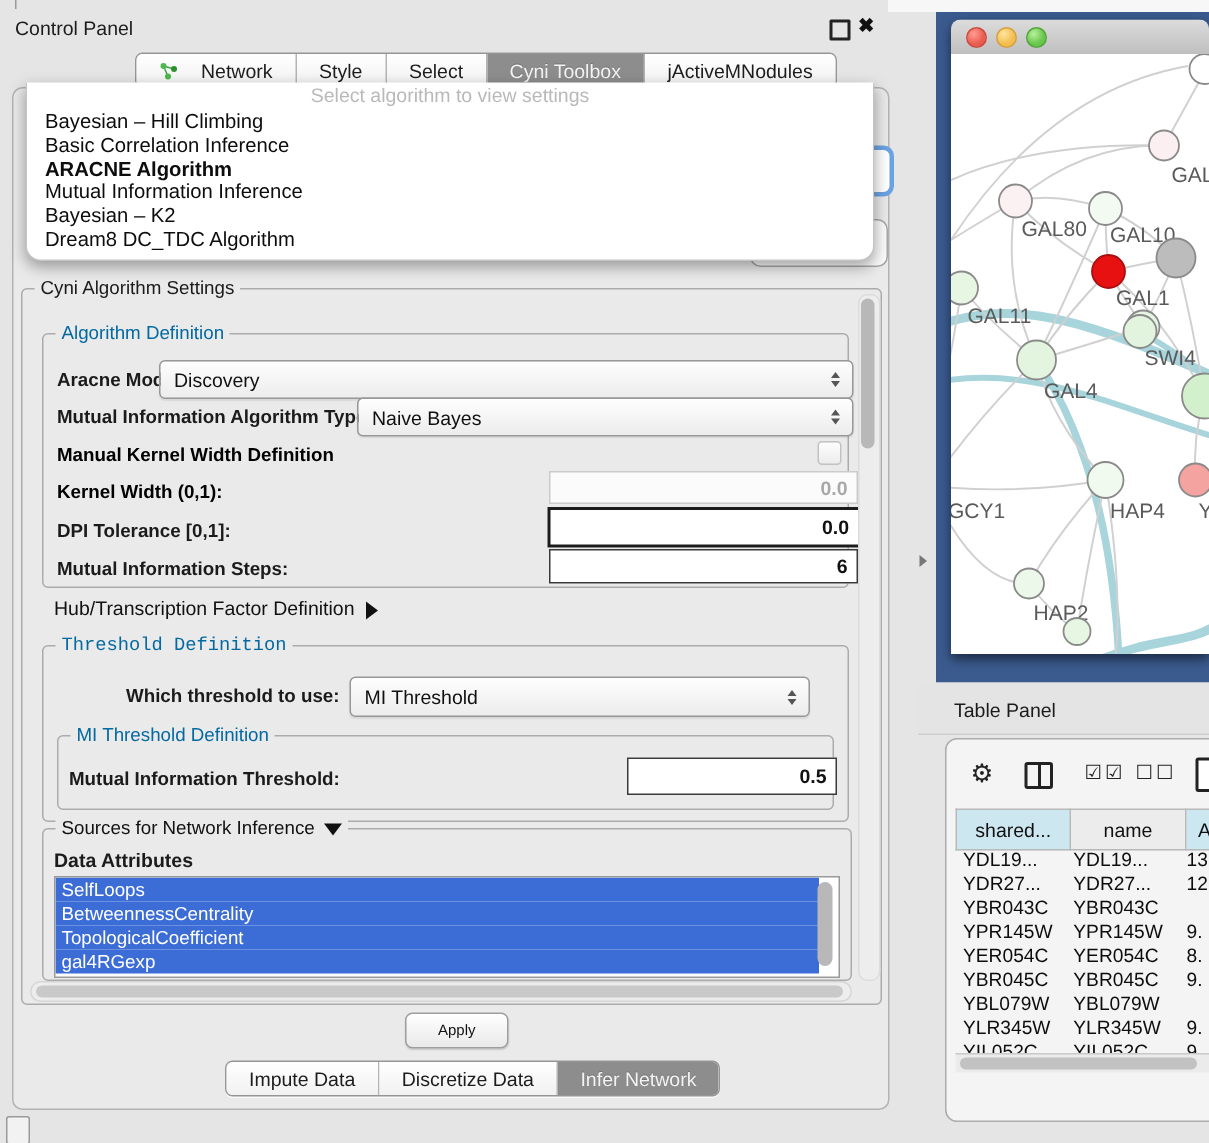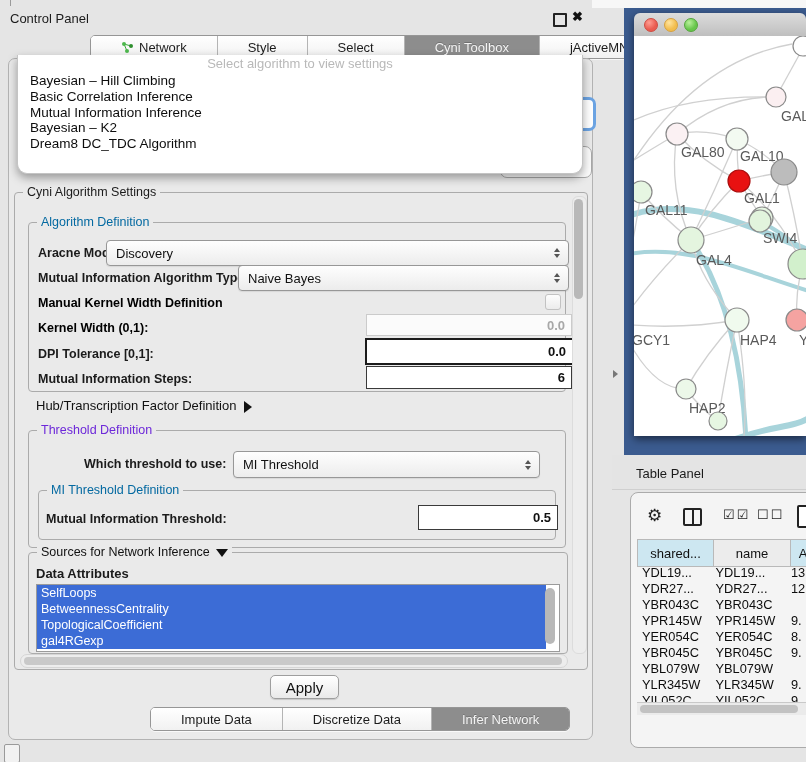--- a/index.html
+++ b/index.html
@@ -5,48 +5,48 @@
   html,body{margin:0;padding:0;}
   body{width:806px;height:762px;position:relative;overflow:hidden;background:#e5e5e5;
        font-family:"Liberation Sans", sans-serif;-webkit-font-smoothing:antialiased;}
   .abs{position:absolute;}
   .panel-title{left:10px;top:11px;font-size:13px;color:#1b1b1b;}
   .float-ico{left:553px;top:13px;width:10px;height:10px;border:2px solid #222;border-radius:1px;}
   .close-ico{left:572px;top:9px;font-size:13px;font-weight:bold;color:#111;}
   .tick{left:10px;top:0;width:1px;height:6px;background:#9a9a9a;}
   .segbar{left:90px;top:35px;height:22px;display:flex;border:1px solid #969696;border-radius:5px;
           background:#fdfdfd;overflow:hidden;box-shadow:0 1px 0 rgba(255,255,255,.7);}
-  .seg{display:flex;align-items:center;gap:5px;padding:0 30px;font-size:13px;color:#1c1c1c;
+  .seg{display:flex;align-items:center;gap:15px;padding:0 15px;font-size:13px;color:#1c1c1c;
        border-right:1px solid #b4b4b4;background:linear-gradient(#ffffff,#f1f1f1);white-space:nowrap;text-align:center;}
   .seg:last-child{border-right:none;}
   .seg.sel{background:#8d8d8d;color:#f4f4f4;text-shadow:0 -1px 0 rgba(0,0,0,.2);}
   .card{left:8px;top:58px;width:583px;height:680px;background:#eaeaea;border:1px solid #b3b3b3;border-radius:7px;}
   
   .group{border:1px solid #ababab;border-radius:4px;}
   .legend{position:absolute;top:-8px;left:8px;background:#eaeaea;padding:0 4px;font-size:12.5px;color:#1b1b1b;white-space:nowrap;}
   .legend.blue{color:#0369a1;}
-  .legend.green{color:#6d28d9;}
+  .legend.green{color:#0369a1;font-family:Liberation Mono, monospace;}
   .lbl{font-size:12.5px;font-weight:bold;color:#1b1b1b;white-space:nowrap;}
   .lbl.dis{color:#000000;}
   .combo{border:1px solid #979797;border-radius:4px;background:linear-gradient(#fefefe,#ececec);
          font-size:13px;color:#111;display:flex;align-items:center;padding-left:9px;box-shadow:0 1px 1px rgba(0,0,0,.08);}
   .spin{position:absolute;right:8px;top:50%;transform:translateY(-50%);display:flex;flex-direction:column;gap:2px;}
   .spin i{width:0;height:0;border-left:3.5px solid transparent;border-right:3.5px solid transparent;display:block;}
   .spin .up{border-bottom:4px solid #555;}
   .spin .dn{border-top:4px solid #555;}
   .field{background:#fff;font-size:13px;color:#111;text-align:right;padding:0 6px;display:flex;align-items:center;justify-content:flex-end;font-weight:bold;}
   .checkbox{width:14px;height:14px;border:1px solid #c2c2c2;border-radius:3px;background:linear-gradient(#fdfdfd,#ececec);}
   .tri-right{display:inline-block;width:0;height:0;border-top:6px solid transparent;border-bottom:6px solid transparent;border-left:8px solid #111;vertical-align:middle;margin-left:8px;}
   .tri-down{display:inline-block;width:0;height:0;border-left:6px solid transparent;border-right:6px solid transparent;border-top:8px solid #111;vertical-align:middle;margin-left:6px;}
   .listbox{background:#fff;border:1px solid #9a9a9a;overflow:hidden;}
   .listbox .item{height:16px;line-height:16px;font-size:12.5px;color:#fff;background:#3c6cd6;padding-left:4px;width:505px;}
   .sb-track{background:#ededed;border:1px solid #d6d6d6;border-radius:7px;}
   .sb-thumb{background:#b8b8b8;border-radius:5px;}
   .btn{background:linear-gradient(#ffffff,#e9e9e9);border:1px solid #9e9e9e;border-radius:5px;
-       font-size:15px;color:#111;display:flex;align-items:center;justify-content:center;box-shadow:0 1px 1px rgba(0,0,0,.15);}
+       font-size:10px;color:#111;display:flex;align-items:center;justify-content:center;box-shadow:0 1px 1px rgba(0,0,0,.15);}
   .popup{left:17px;top:55px;width:564px;height:118px;background:#fff;border:1px solid #c4c4c4;border-top:none;
          border-radius:0 0 10px 10px;box-shadow:0 4px 10px rgba(0,0,0,.35);z-index:30;overflow:hidden;}
   .popup .ph{font-size:13px;color:#b9b9b9;text-align:center;margin-top:1px;}
   .popup ul{list-style:none;margin:2px 0 0 0;padding:0;}
   .popup li{font-size:13.5px;color:#0d0d0d;height:15.8px;line-height:15.8px;padding-left:12px;white-space:nowrap;}
   .popup li.bold{font-weight:bold;}
   .ghostA{left:552px;top:97px;width:38px;height:28px;border:3px solid #6ba3e2;border-radius:7px;background:#fff;z-index:5;}
   .ghostB{left:500px;top:146px;width:90px;height:30px;border:1px solid #a8a8a8;border-radius:7px;background:#fbfbfb;z-index:5;}
   
   .topstrip{left:592px;top:0;width:214px;height:8px;background:#f7f7f7;}
@@ -358,17 +358,18 @@
   <div class="abs" style="left:6px;top:209px;width:170px;height:12px;background:#ebebeb;border-top:1px solid #c9c9c9;">
     <div class="sb-thumb" style="position:absolute;left:3px;top:2px;width:158px;height:8px;background:#c2c2c2;"></div>
   </div>
 </div>
 
 <div class="abs popup">
   <div class="ph">Select algorithm to view settings</div>
   <ul id="algo-list">
       <li>Bayesian – Hill Climbing</li>
       <li>Basic Correlation Inference</li>
+      <li class="bold">ARACNE Algorithm</li>
       <li>Mutual Information Inference</li>
       <li>Bayesian – K2</li>
       <li>Dream8 DC_TDC Algorithm</li>
     </ul>
 </div>
 
 </body></html>

